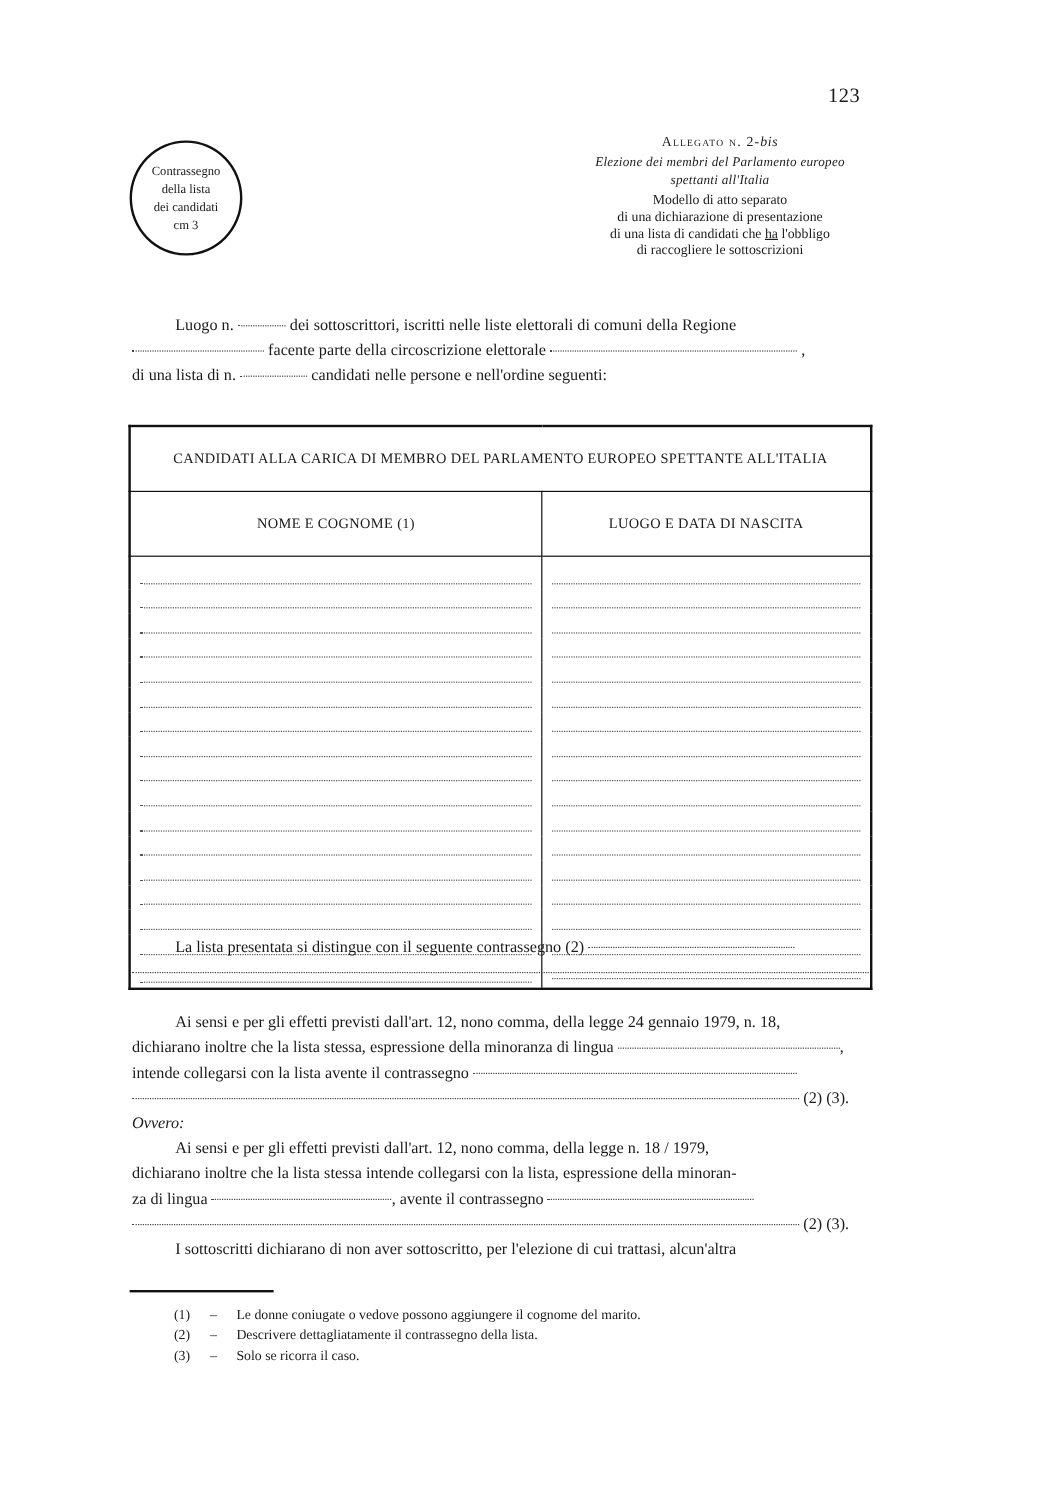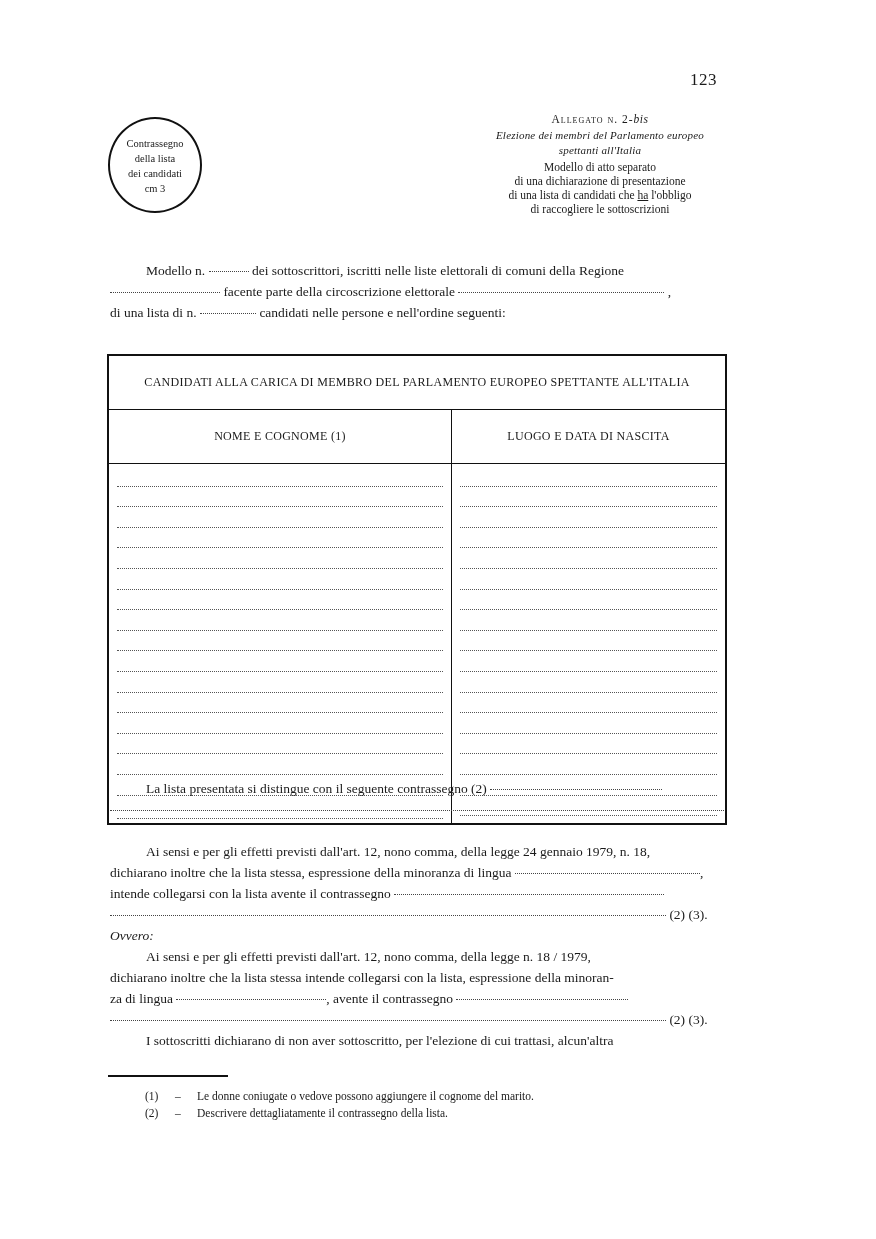--- a/index.html
+++ b/index.html
@@ -59,21 +59,21 @@
   </div>
   <div class="model-line" style="margin-top:2px;">
     <div>Modello di atto separato</div>
     <div>di una dichiarazione di presentazione</div>
     <div><span>di una lista di candidati che </span><u>ha</u><span> l'obbligo</span></div>
     <div>di raccogliere le sottoscrizioni</div>
   </div>
 </div>
 
 <div class="abs para" style="top:260px;">
-  <div class="line indent"><span>Modello n. </span><span class="leader" style="width:40px"></span><span> dei sottoscrittori, iscritti nelle liste elettorali di comuni della Regione</span></div>
+  <div class="line indent"><span>Luogo n. </span><span class="leader" style="width:40px"></span><span> dei sottoscrittori, iscritti nelle liste elettorali di comuni della Regione</span></div>
   <div class="line"><span class="leader" style="width:110px"></span><span> facente parte della circoscrizione elettorale </span><span class="leader" style="width:206px"></span><span> ,</span></div>
   <div class="line"><span>di una lista di n. </span><span class="leader" style="width:56px"></span><span> candidati nelle persone e nell'ordine seguenti:</span></div>
 </div>
 
 <table class="cand">
   <thead>
     <tr>
         <th colspan="2">Candidati alla carica di membro del Parlamento europeo spettante all'Italia</th>
       </tr>
     <tr>
@@ -243,13 +243,14 @@
 
 <div class="abs para" style="top:1030px;">
   <div class="line indent">I sottoscritti dichiarano di non aver sottoscritto, per l'elezione di cui trattasi, alcun'altra</div>
 </div>
 
 <div class="abs rule"></div>
 
 <div class="abs footnotes">
   <div><span class="fn-num">(1)</span><span class="fn-dash">–</span><span>Le donne coniugate o vedove possono aggiungere il cognome del marito.</span></div>
   <div><span class="fn-num">(2)</span><span class="fn-dash">–</span><span>Descrivere dettagliatamente il contrassegno della lista.</span></div>
+  <div><span class="fn-num">(3)</span><span class="fn-dash">–</span><span>Solo se ricorra il caso.</span></div>
 </div>
 
 </body></html>

